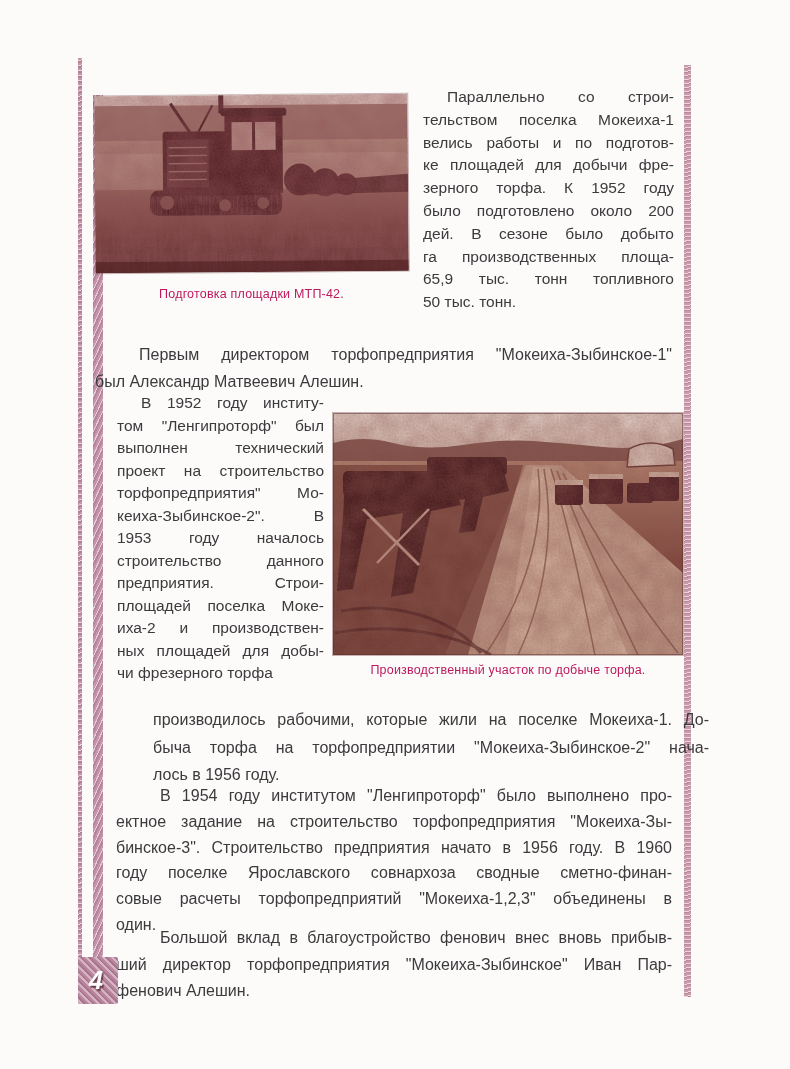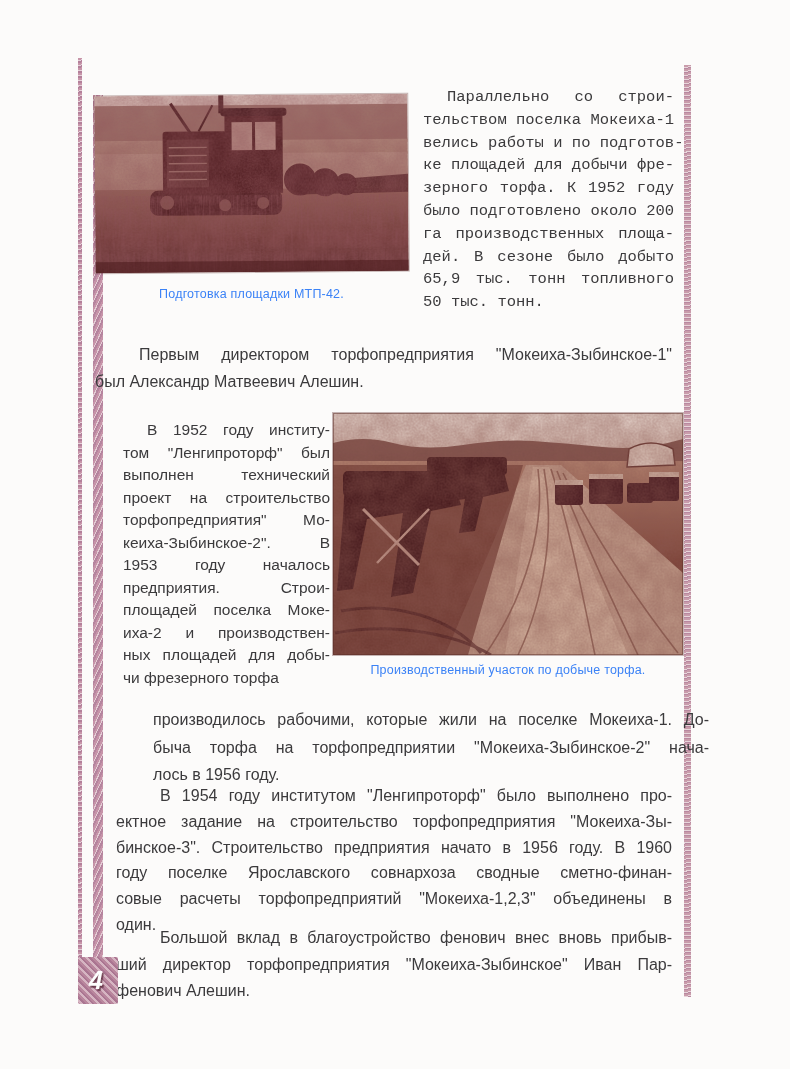--- a/index.html
+++ b/index.html
@@ -37,33 +37,33 @@
     text-shadow: 1.5px 1.5px 1px rgba(70,25,40,.65);
     transform: translateX(-2px);
   }
   
   .photo { position: absolute; outline: 1px solid rgba(95,50,45,.35); }
   .photo svg { display: block; }
   .photo1 { left: 95px; top: 95px; width: 313px; height: 177px; transform: rotate(-0.5deg); }
   .photo2 { left: 333px; top: 413px; width: 350px; height: 242px; }
   .caption {
     position: absolute; text-align: center;
-    font-size: 12.5px; color: #3b82f6; letter-spacing: .2px;
+    font-size: 12.5px; color: #be185d; letter-spacing: .2px;
   }
   .cap1 { left: 95px;  top: 287px; width: 313px; }
   .cap2 { left: 333px; top: 663px; width: 350px; }
   
   .para { position: absolute; }
   .para .ln { text-align: justify; text-align-last: justify; white-space: nowrap; }
   .para .ln:last-child { text-align-last: left; }
   .para.indent .ln:first-child { text-indent: 24px; }
   .para.full.indent .ln:first-child { text-indent: 44px; }
 
-  .col-right { left: 423px; top: 86px;  width: 251px; font-size: 15.5px; line-height: 22.8px; font-family: Liberation Mono, monospace; }
-  .col-left  { left: 117px; top: 419px; width: 207px; font-size: 15.5px; line-height: 22.5px; margin-left: 6px; }
+  .col-right { left: 423px; top: 86px;  width: 251px; font-size: 15.5px; line-height: 22.8px; }
+  .col-left  { left: 117px; top: 392px; width: 207px; font-size: 15.5px; line-height: 22.5px; }
   .full      { left: 116px; width: 556px; font-size: 16px; }
   .director  { top: 341px; line-height: 27px; left: 95px; width: 577px; }
   .cont      { top: 706px; line-height: 27.5px; margin-left: 37px; }
   .p1954     { top: 783px; line-height: 25.8px; }
   .topin     { top: 925px; line-height: 26.5px; }
 </style>
 </head>
 <body>
 
 <div class="page">
@@ -139,39 +139,40 @@
   </figure>
   <figcaption class="caption cap1">Подготовка площадки МТП-42.</figcaption>
 
   <div class="para col-right indent">
       <div class="ln">Параллельно со строи-</div>
       <div class="ln">тельством поселка Мокеиха-1</div>
       <div class="ln">велись работы и по подготов-</div>
       <div class="ln">ке площадей для добычи фре-</div>
       <div class="ln">зерного торфа. К 1952 году</div>
       <div class="ln">было подготовлено около 200</div>
+      <div class="ln">дей. В сезоне было добыто</div>
       <div class="ln">га производственных площа-</div>
-      <div class="ln">дей. В сезоне было добыто</div>
       <div class="ln">65,9 тыс. тонн топливного</div>
       <div class="ln">50 тыс. тонн.</div>
     </div>
 
   <div class="para full indent director">
       <div class="ln">Первым директором торфопредприятия "Мокеиха-Зыбинское-1"</div>
       <div class="ln">был Александр Матвеевич Алешин.</div>
     </div>
 
   <div class="para col-left indent">
       <div class="ln">В 1952 году институ-</div>
       <div class="ln">том "Ленгипроторф" был</div>
       <div class="ln">выполнен технический</div>
       <div class="ln">проект на строительство</div>
       <div class="ln">торфопредприятия" Мо-</div>
       <div class="ln">кеиха-Зыбинское-2". В</div>
       <div class="ln">1953 году началось</div>
+      <div class="ln">строительство данного</div>
       <div class="ln">предприятия. Строи-</div>
       <div class="ln">площадей поселка Моке-</div>
       <div class="ln">иха-2 и производствен-</div>
       <div class="ln">ных площадей для добы-</div>
       <div class="ln">чи фрезерного торфа</div>
     </div>
 
   <figure class="photo photo2" style="margin:0">
     <svg width="350" height="242" viewBox="0 0 350 242">
       <defs>

